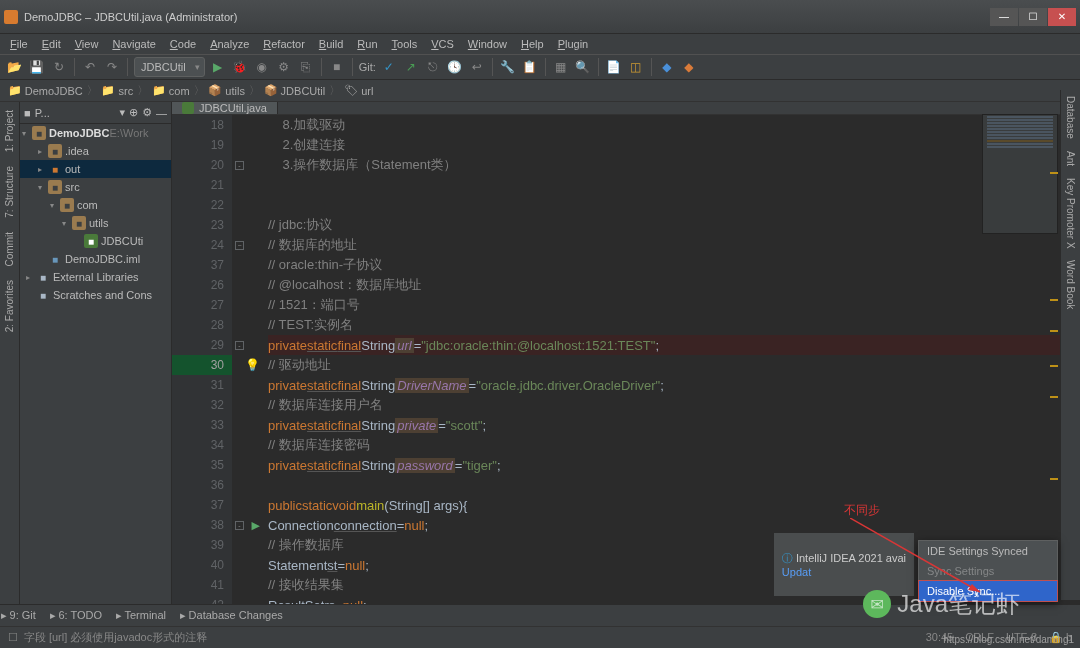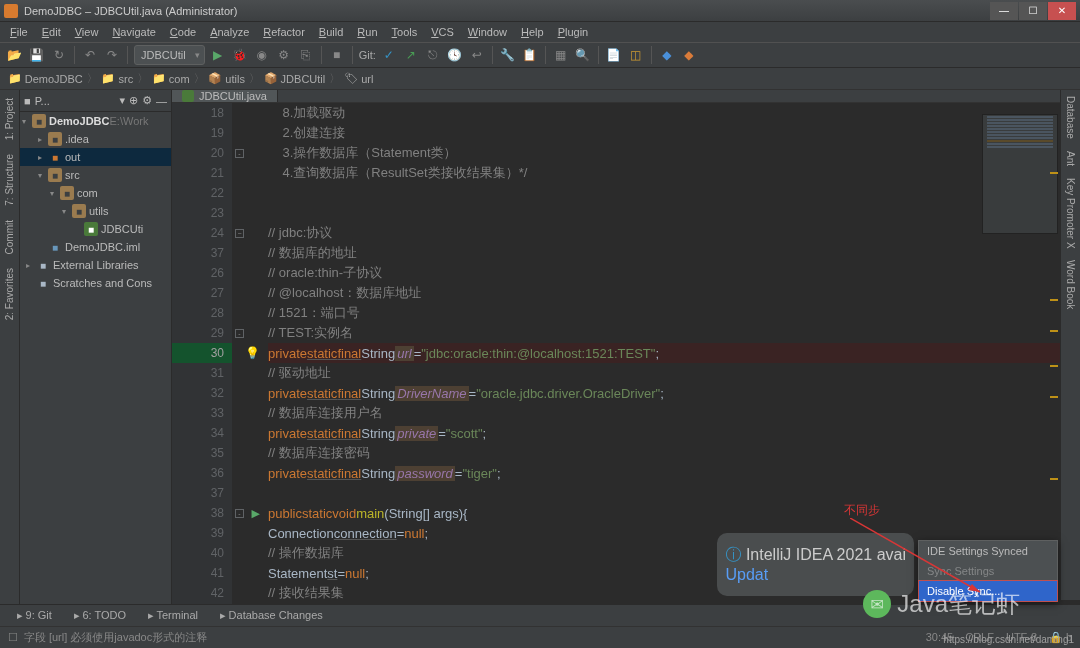--- a/index.html
+++ b/index.html
@@ -1,17 +1,17 @@
 <!DOCTYPE html>
 <html><head>
 <meta charset="utf-8">
 <style>
 * { margin:0; padding:0; box-sizing:border-box; font-family:"Segoe UI",Arial,sans-serif; }
 body { width:1080px; height:648px; background:#3c3f41; color:#bbb; font-size:12px; overflow:hidden; position:relative; }
-.titlebar { height:22px; background:linear-gradient(#4a4d4f,#3c3f41); display:flex; align-items:center; padding:0 4px; border-bottom:1px solid #2b2b2b; }
+.titlebar { height:34px; background:linear-gradient(#4a4d4f,#3c3f41); display:flex; align-items:center; padding:0 4px; border-bottom:1px solid #2b2b2b; }
 .titlebar .ticon { width:14px; height:14px; background:#d87b2f; margin-right:6px; border-radius:2px; }
 .titlebar .ttxt { flex:1; font-size:11px; color:#ccc; }
 .winbtns { display:flex; gap:1px; }
 .winbtn { width:28px; height:18px; background:#555; display:flex; align-items:center; justify-content:center; font-size:10px; color:#fff; }
 .winbtn.close { background:#c75050; }
 .menubar { height:20px; display:flex; align-items:center; padding:0 4px; gap:2px; font-size:11px; color:#bbb; }
 .menubar span { padding:2px 6px; cursor:pointer; }
 .menubar span u { text-decoration:underline; }
 .toolbar { height:26px; display:flex; align-items:center; padding:0 6px; gap:4px; border-top:1px solid #515151; border-bottom:1px solid #2b2b2b; }
 .tbtn { width:18px; height:18px; display:flex; align-items:center; justify-content:center; font-size:12px; color:#888; }
@@ -57,28 +57,28 @@
 .str { color:#6a8759; }
 .typ { color:#a9b7c6; }
 .id { color:#a9b7c6; }
 .und { text-decoration:underline; text-decoration-color:#555; }
 .boxfield { background:#4d4033; padding:0 2px; font-style:italic; color:#9876aa; }
 .ann { color:#bbb529; }
 .minimap { position:absolute; right:22px; top:114px; width:76px; height:120px; background:rgba(60,63,65,0.85); border:1px solid #222; }
 .minimap .mline { height:2px; margin:1px 4px; background:#4a5560; }
 .errstrip { position:absolute; right:22px; top:90px; width:10px; height:510px; }
 .errmark { position:absolute; right:0; width:8px; height:2px; background:#be9117; }
-.statusbar { position:absolute; bottom:22px; left:0; right:0; height:22px; background:#3c3f41; border-top:1px solid #2b2b2b; display:flex; align-items:center; padding:0 17px; gap:22px; font-size:11px; color:#aaa; }
+.statusbar { position:absolute; bottom:22px; left:0; right:0; height:22px; background:#3c3f41; border-top:1px solid #2b2b2b; display:flex; align-items:center; padding:0 1px; gap:14px; font-size:11px; color:#aaa; }
 .statusbar .sitem { display:flex; align-items:center; gap:4px; cursor:pointer; }
 .statusbar2 { position:absolute; bottom:0; left:0; right:0; height:22px; background:#3c3f41; border-top:1px solid #323232; display:flex; align-items:center; padding:0 8px; font-size:11px; color:#888; }
 .statusbar2 .r { margin-left:auto; display:flex; gap:12px; }
 .popup { position:absolute; right:22px; bottom:46px; width:140px; background:#4c5052; border:1px solid #5e6060; box-shadow:0 2px 8px rgba(0,0,0,0.5); font-size:11px; }
 .popup .prow { padding:4px 8px; color:#bbb; }
 .popup .prow.hl { background:#2f65ca; color:#fff; border:1px solid #c05050; margin:-1px; }
-.notif { position:absolute; right:166px; bottom:52px; background:rgba(80,83,85,0.85); padding:12px 8px; font-size:16px; border-radius:10px; }
+.notif { position:absolute; right:166px; bottom:52px; background:rgba(80,83,85,0.85); padding:18px 8px; font-size:11px; border-radius:0; }
 .notif .ntitle { color:#ccc; }
 .notif .nlink { color:#589df6; }
 .redtxt { position:absolute; right:200px; top:502px; color:#d93636; font-size:12px; }
 .redarrow { position:absolute; right:90px; top:518px; width:140px; height:80px; pointer-events:none; }
 .wmark { position:absolute; right:60px; bottom:28px; font-size:24px; color:rgba(255,255,255,0.65); font-weight:500; display:flex; align-items:center; gap:6px; }
 .wmark .wicon { width:28px; height:28px; background:#5db85c; border-radius:50%; display:flex; align-items:center; justify-content:center; font-size:16px; }
 .urlmark { position:absolute; right:6px; bottom:3px; font-size:10px; color:#a0a0a0; }
 .rightstrip2 { position:absolute; right:0; top:90px; width:20px; height:510px; background:#3c3f41; border-left:1px solid #2b2b2b; display:flex; flex-direction:column; align-items:center; }
 .rightstrip2 .vtab { writing-mode:vertical-rl; font-size:10px; color:#aaa; padding:6px 2px; }
 </style>
@@ -231,21 +231,20 @@
           <div class="gline">40</div>
           <div class="gline">41</div>
           <div class="gline">42</div>
           <div class="gline">43</div>
           <div class="gline">44</div>
         </div>
       <div class="codearea" id="code">
           <div class="cline"><span class="cmt">    8.加载驱动</span></div>
           <div class="cline"><span class="cmt">    2.创建连接</span></div>
           <div class="cline"><span class="cmt">    3.操作数据库（Statement类）</span></div>
-          <div class="cline"><span class="cmt">    4.查询数据库（ResultSet类接收结果集）*/</span></div>
           <div class="cline"></div>
           <div class="cline"></div>
           <div class="cline"><span class="cmt">// jdbc:协议</span></div>
           <div class="cline"><span class="cmt">// 数据库的地址</span></div>
           <div class="cline"><span class="cmt">// oracle:thin-子协议</span></div>
           <div class="cline"><span class="cmt">// @localhost：数据库地址</span></div>
           <div class="cline"><span class="cmt">// 1521：端口号</span></div>
           <div class="cline"><span class="cmt">// TEST:实例名</span></div>
           <div class="cline bp"><span class="kw">private</span> <span class="kw und">static</span> <span class="kw und">final</span> <span class="typ">String</span> <span class="boxfield">url</span> <span class="id">=</span> <span class="str">"jdbc:oracle:thin:@localhost:1521:TEST"</span><span class="id">;</span></div>
           <div class="cline"><span class="cmt">// 驱动地址</span></div>

